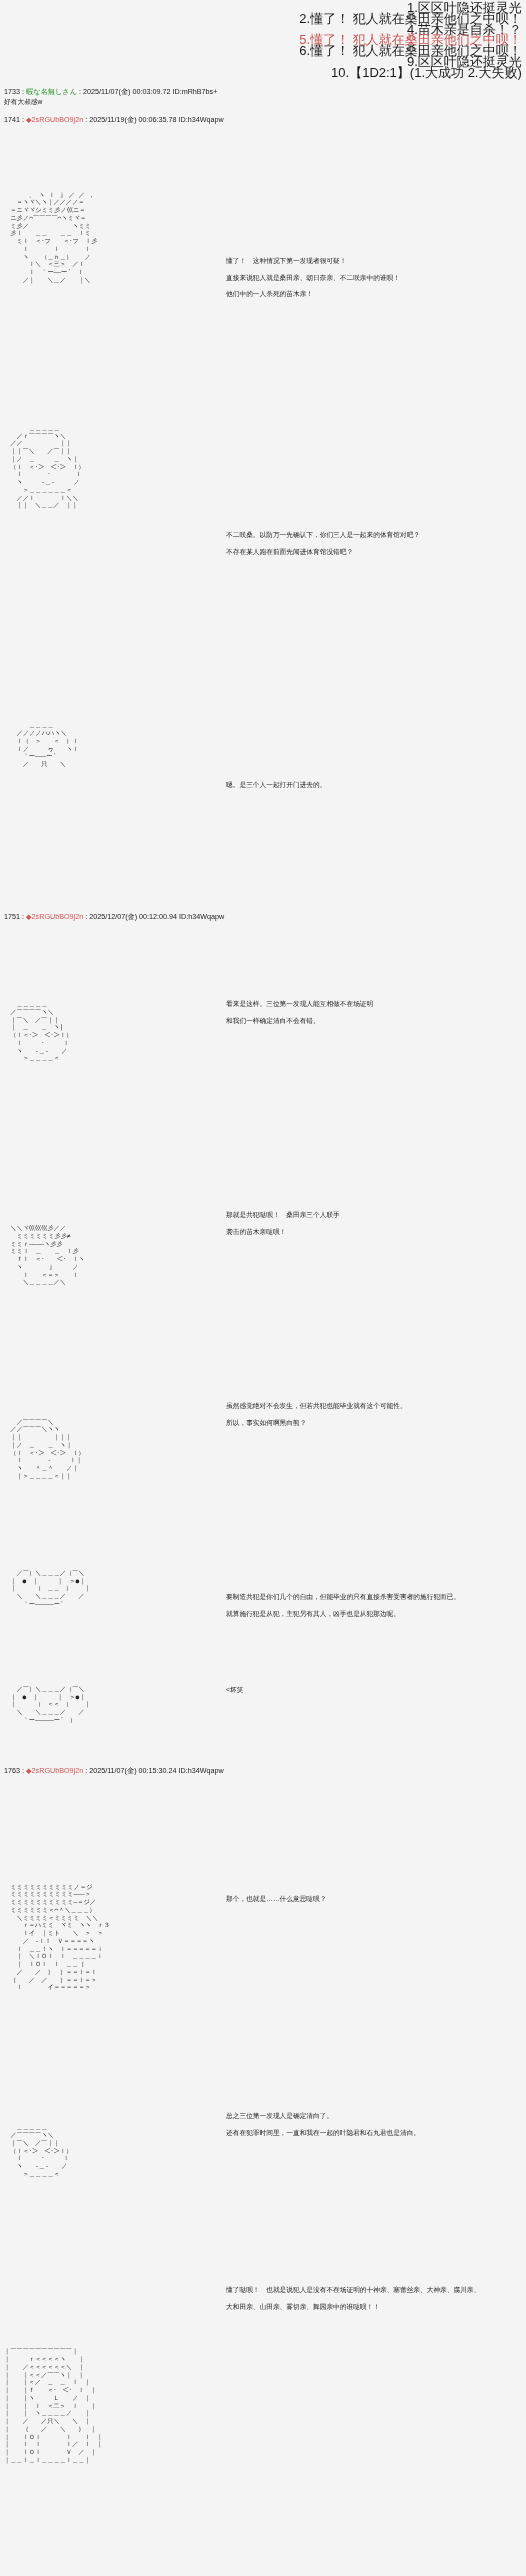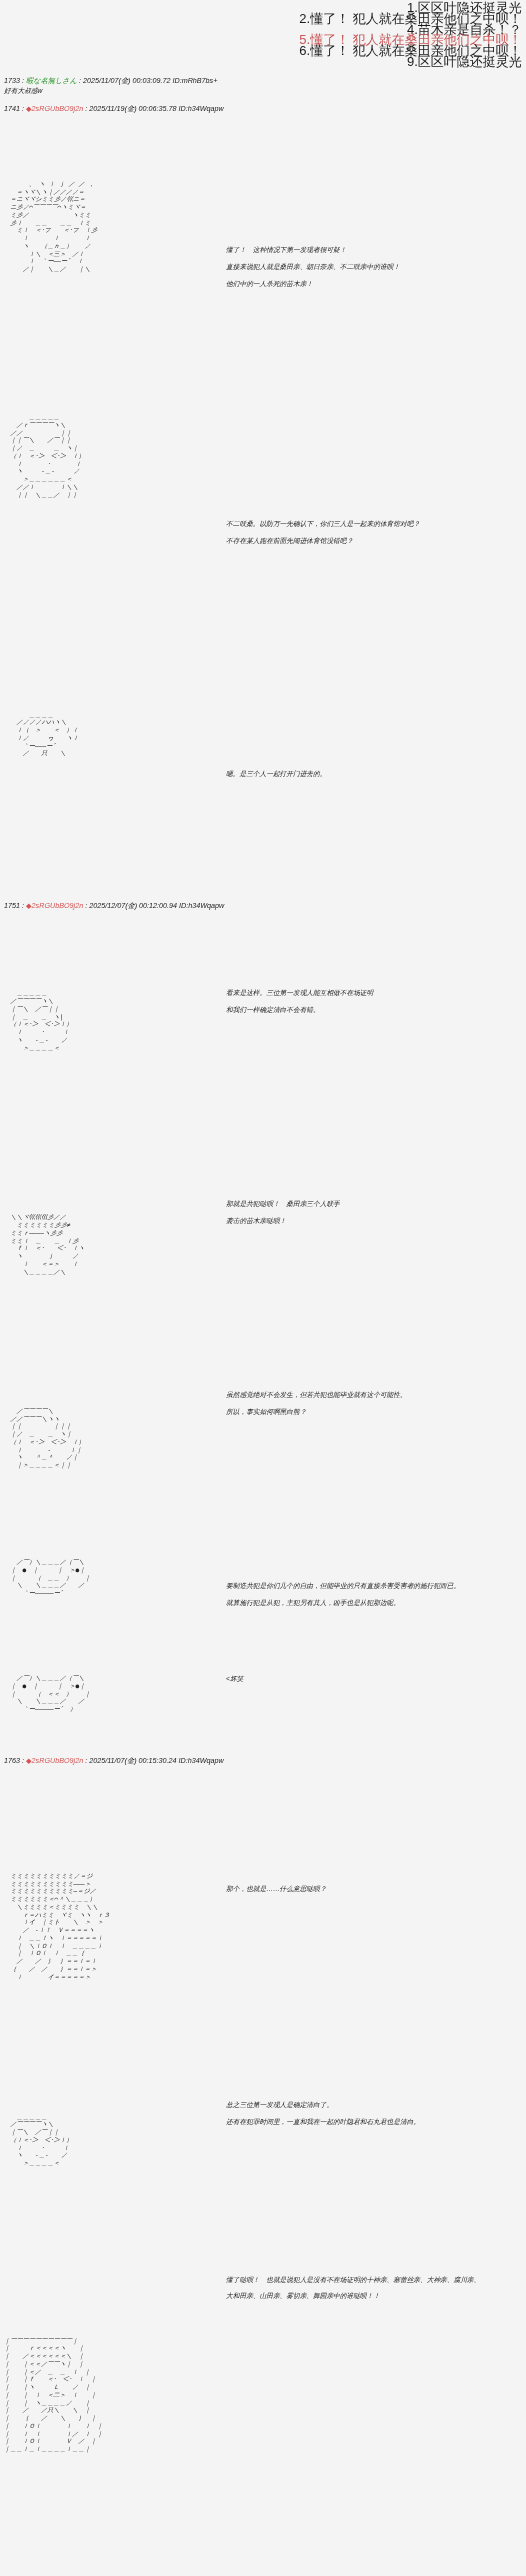--- a/index.html
+++ b/index.html
@@ -5,21 +5,21 @@
   html,body{margin:0;padding:0;}
   body{
     width:527px;height:2955px;overflow:hidden;
     background:#f4f4f4;color:#1a1a1a;
     font-family:"Liberation Sans","DejaVu Sans",sans-serif;
     font-size:6.7px;
   }
   #board{padding:3.1px 5.2px 0 4.1px;}
   .rank-item{font-size:13px;line-height:10.8px;white-space:nowrap;text-align:right;}
   .rank-item.hl{color:#c75555;}
-  .post{margin-top:5px;font-style:italic;}
+  .post{margin-top:5px;}
   .post-header{font-size:7.2px;margin:8.2px 0 1px;white-space:nowrap;}
   .poster-name.anon{color:#1f8f1f;}
   .poster-name.trip{color:#d35454;text-align:center;}
   .post-text{font-size:6.7px;margin:1px 0 5.2px;}
   .scene{display:flex;align-items:stretch;}
   .scene .aa{
     margin:0;flex:0 0 222px;max-width:222px;overflow:hidden;
     font-family:"DejaVu Sans Mono",monospace;
     font-size:6.2px;line-height:1.25;white-space:pre;
     align-self:center;color:#222;
@@ -31,20 +31,21 @@
 <body>
 
 <div id="board">
   <div id="ranking">
       <div class="rank-item"><span>1.</span><span>区区叶隐还挺灵光</span></div>
       <div class="rank-item"><span>2.</span><span>懂了！ 犯人就在桑田亲他们之中呗！</span></div>
       <div class="rank-item"><span>4.</span><span>苗木亲是自杀！？</span></div>
       <div class="rank-item hl"><span>5.</span><span>懂了！ 犯人就在桑田亲他们之中呗！</span></div>
       <div class="rank-item"><span>6.</span><span>懂了！ 犯人就在桑田亲他们之中呗！</span></div>
       <div class="rank-item"><span>9.</span><span>区区叶隐还挺灵光</span></div>
+      <div class="rank-item"><span>10.</span><span>【1D2:1】(1.大成功  2.大失败)</span></div>
     </div>
   <div id="posts">
       <div class="post">
         <div class="post-header"><span>1733</span><span> : </span><span class="poster-name anon">暇な名無しさん</span><span> : </span><span>2025/11/07(金) 00:03:09.72 ID:mRhB7bs+</span></div>
         <div class="post-text">好有大叔感w</div>
       </div>
       <div class="post">
         <div class="post-header"><span>1741</span><span> : </span><span class="poster-name trip">◆2sRGUbBO9j2n</span><span> : </span><span>2025/11/19(金) 00:06:35.78 ID:h34Wqapw</span></div>
         <div class="scene" style="min-height: 222px;">
           <pre class="aa">　　　　、 ヽ ｌ ｊ ／ ／ ，

